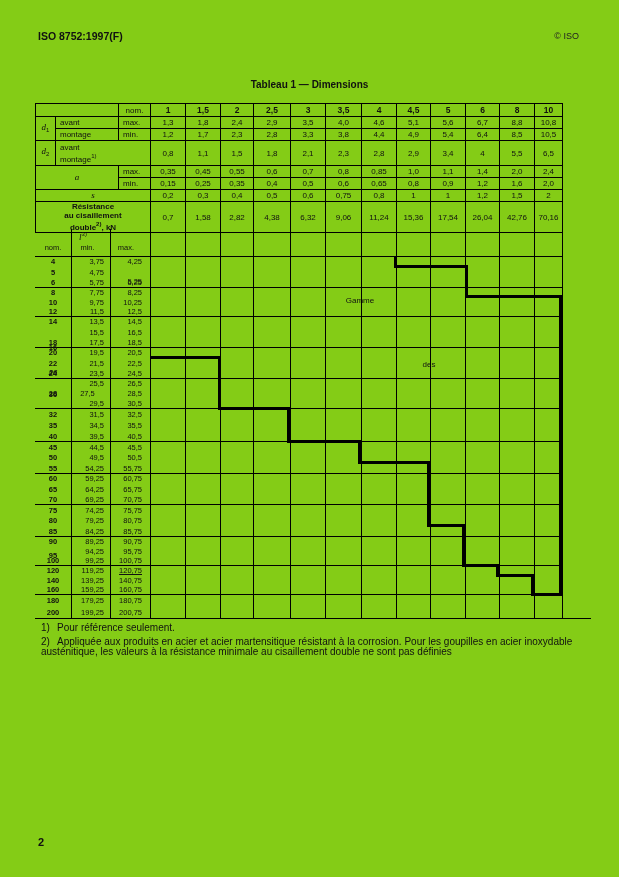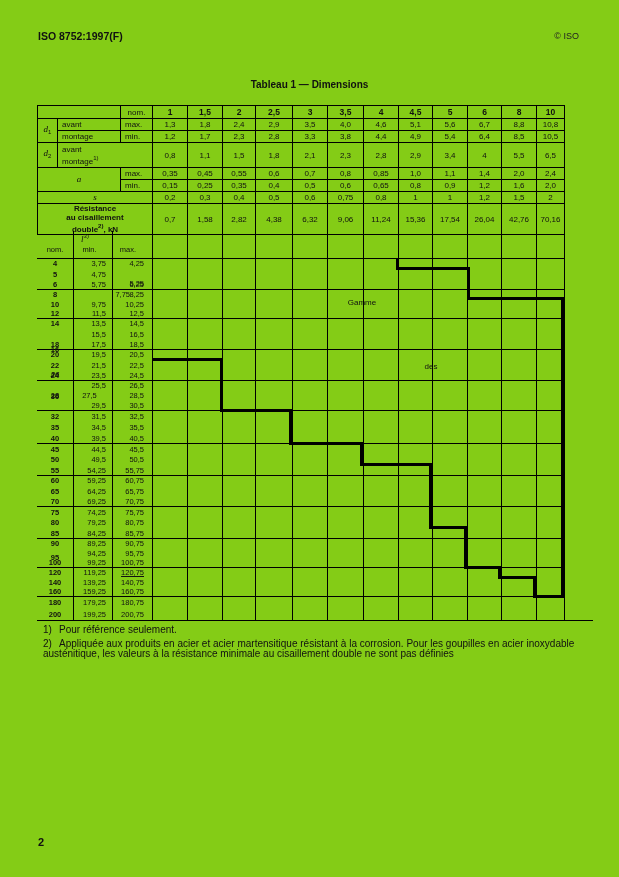--- a/index.html
+++ b/index.html
@@ -3,21 +3,21 @@
 <meta charset="utf-8">
 <style>
   html,body{margin:0;padding:0;background:#e8e8e8;}
   .page{position:relative;width:619px;height:877px;background:#84cc16;margin:0 auto;
         font-family:"Liberation Sans",sans-serif;color:#111;overflow:hidden;}
   .hdr-left{position:absolute;left:38px;top:30px;font-size:10.5px;font-weight:bold;}
   .hdr-right{position:absolute;right:40px;top:31px;font-size:9px;color:#222;}
   .doc-title{position:absolute;left:0;top:79px;width:100%;text-align:center;font-size:10px;font-weight:bold;}
   .page-num{position:absolute;left:38px;top:836px;font-size:11px;font-weight:bold;}
 
-  .table-wrap{position:absolute;left:32px;top:100px;width:465px;height:572px;border:5px solid #84cc16;box-sizing:border-box;}
+  .table-wrap{position:absolute;left:32px;top:100px;width:465px;height:572px;border:3px solid #84cc16;box-sizing:border-box;}
 
   
   table.spec{position:absolute;left:0;top:0;border-collapse:collapse;table-layout:fixed;width:527px;}
   table.spec td{border:1px solid #000;padding:0;font-size:8px;line-height:9px;vertical-align:middle;
                 text-align:center;overflow:hidden;white-space:nowrap;}
   table.spec td.lab{text-align:left;padding-left:4px;}
   table.spec td.v{text-align:center;}
   table.spec td.bld{font-weight:bold;font-size:8.5px;}
   .it{font-family:"Liberation Serif",serif;font-style:italic;font-size:9px;}
   .sub{font-size:6px;vertical-align:-2px;}
@@ -246,21 +246,21 @@
         <div class="len-nom" style="top: 154.4px;">4</div>
         <div class="len-min" style="top: 154.4px;">3,75</div>
         <div class="len-max" style="top: 154.4px;">4,25</div>
         <div class="len-nom" style="top: 164.8px;">5</div>
         <div class="len-min" style="top: 164.8px;">4,75</div>
         <div class="len-max" style="top: 174px;">5,25</div>
         <div class="len-nom" style="top: 175.1px;">6</div>
         <div class="len-min" style="top: 175.1px;">5,75</div>
         <div class="len-max" style="top: 175.1px;">6,25</div>
         <div class="len-nom" style="top: 185.1px;">8</div>
-        <div class="len-min" style="top: 185.1px; padding-left: 24px;">7,75</div>
+        <div class="len-min" style="top: 185.1px;">7,75</div>
         <div class="len-max" style="top: 185.1px;">8,25</div>
         <div class="len-nom" style="top: 194.8px;">10</div>
         <div class="len-min" style="top: 194.8px;">9,75</div>
         <div class="len-max" style="top: 194.8px;">10,25</div>
         <div class="len-nom" style="top: 204.4px;">12</div>
         <div class="len-min" style="top: 204.4px;">11,5</div>
         <div class="len-max" style="top: 204.4px;">12,5</div>
         <div class="len-nom" style="top: 214.4px;">14</div>
         <div class="len-min" style="top: 214.4px;">13,5</div>
         <div class="len-max" style="top: 214.4px;">14,5</div>

